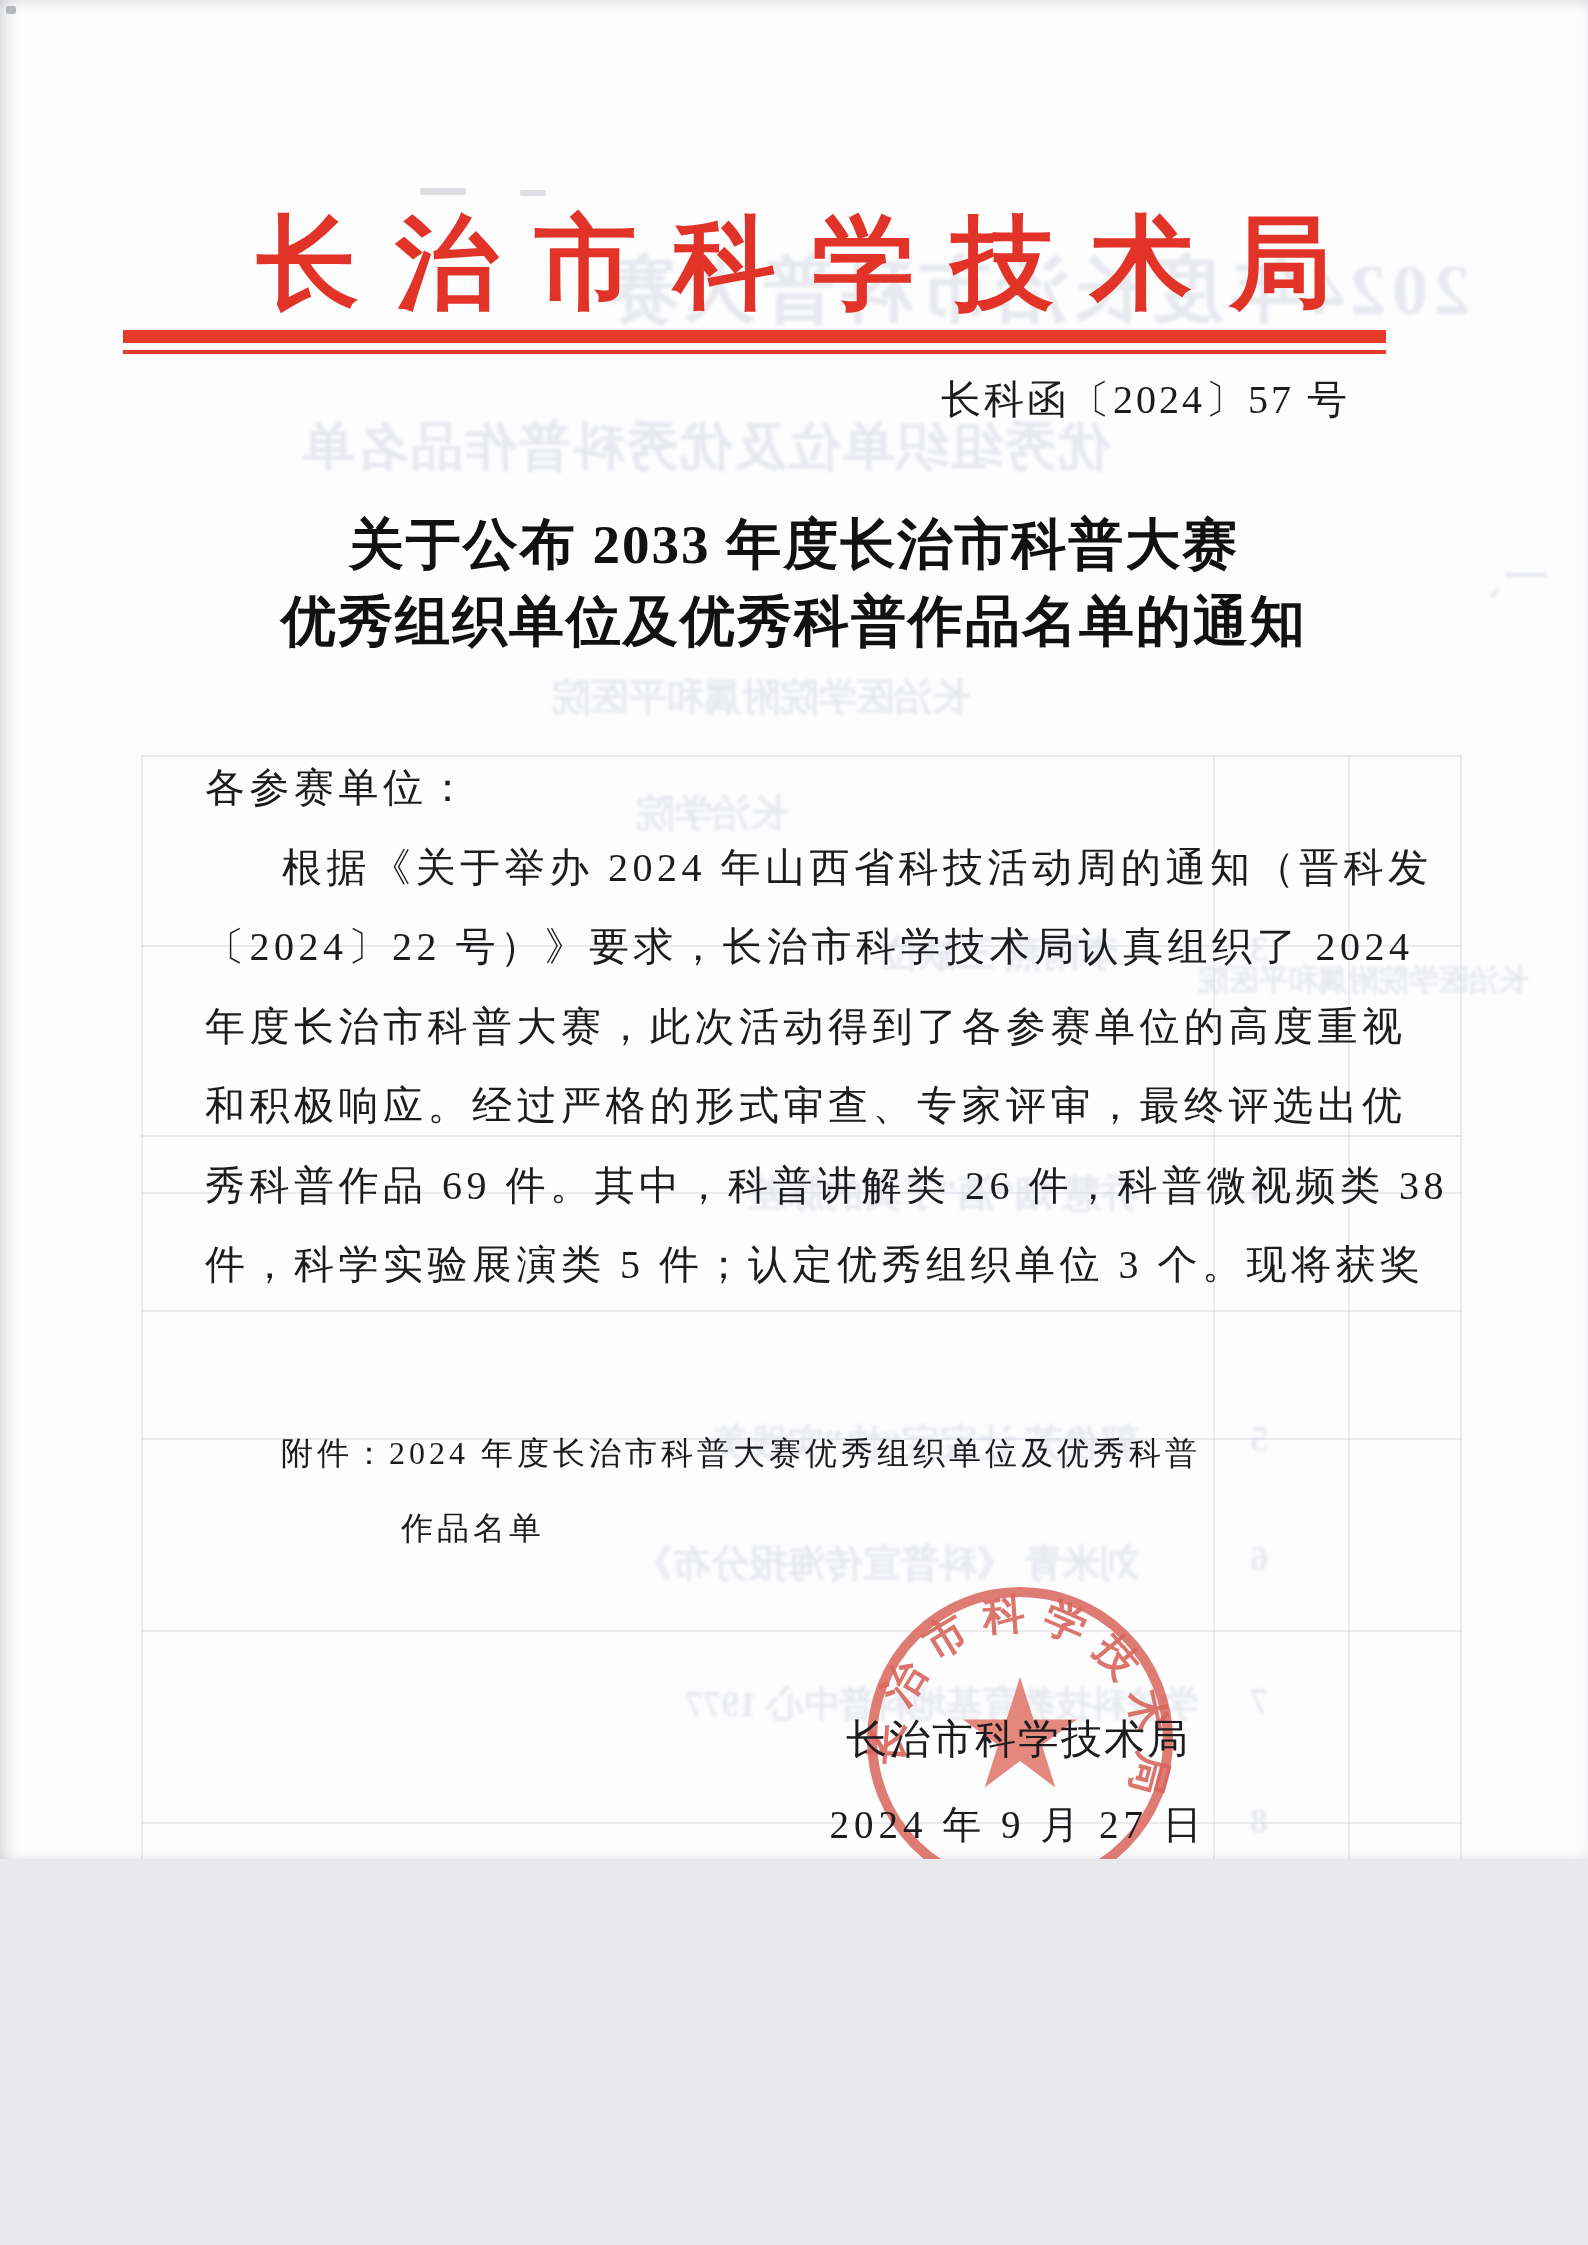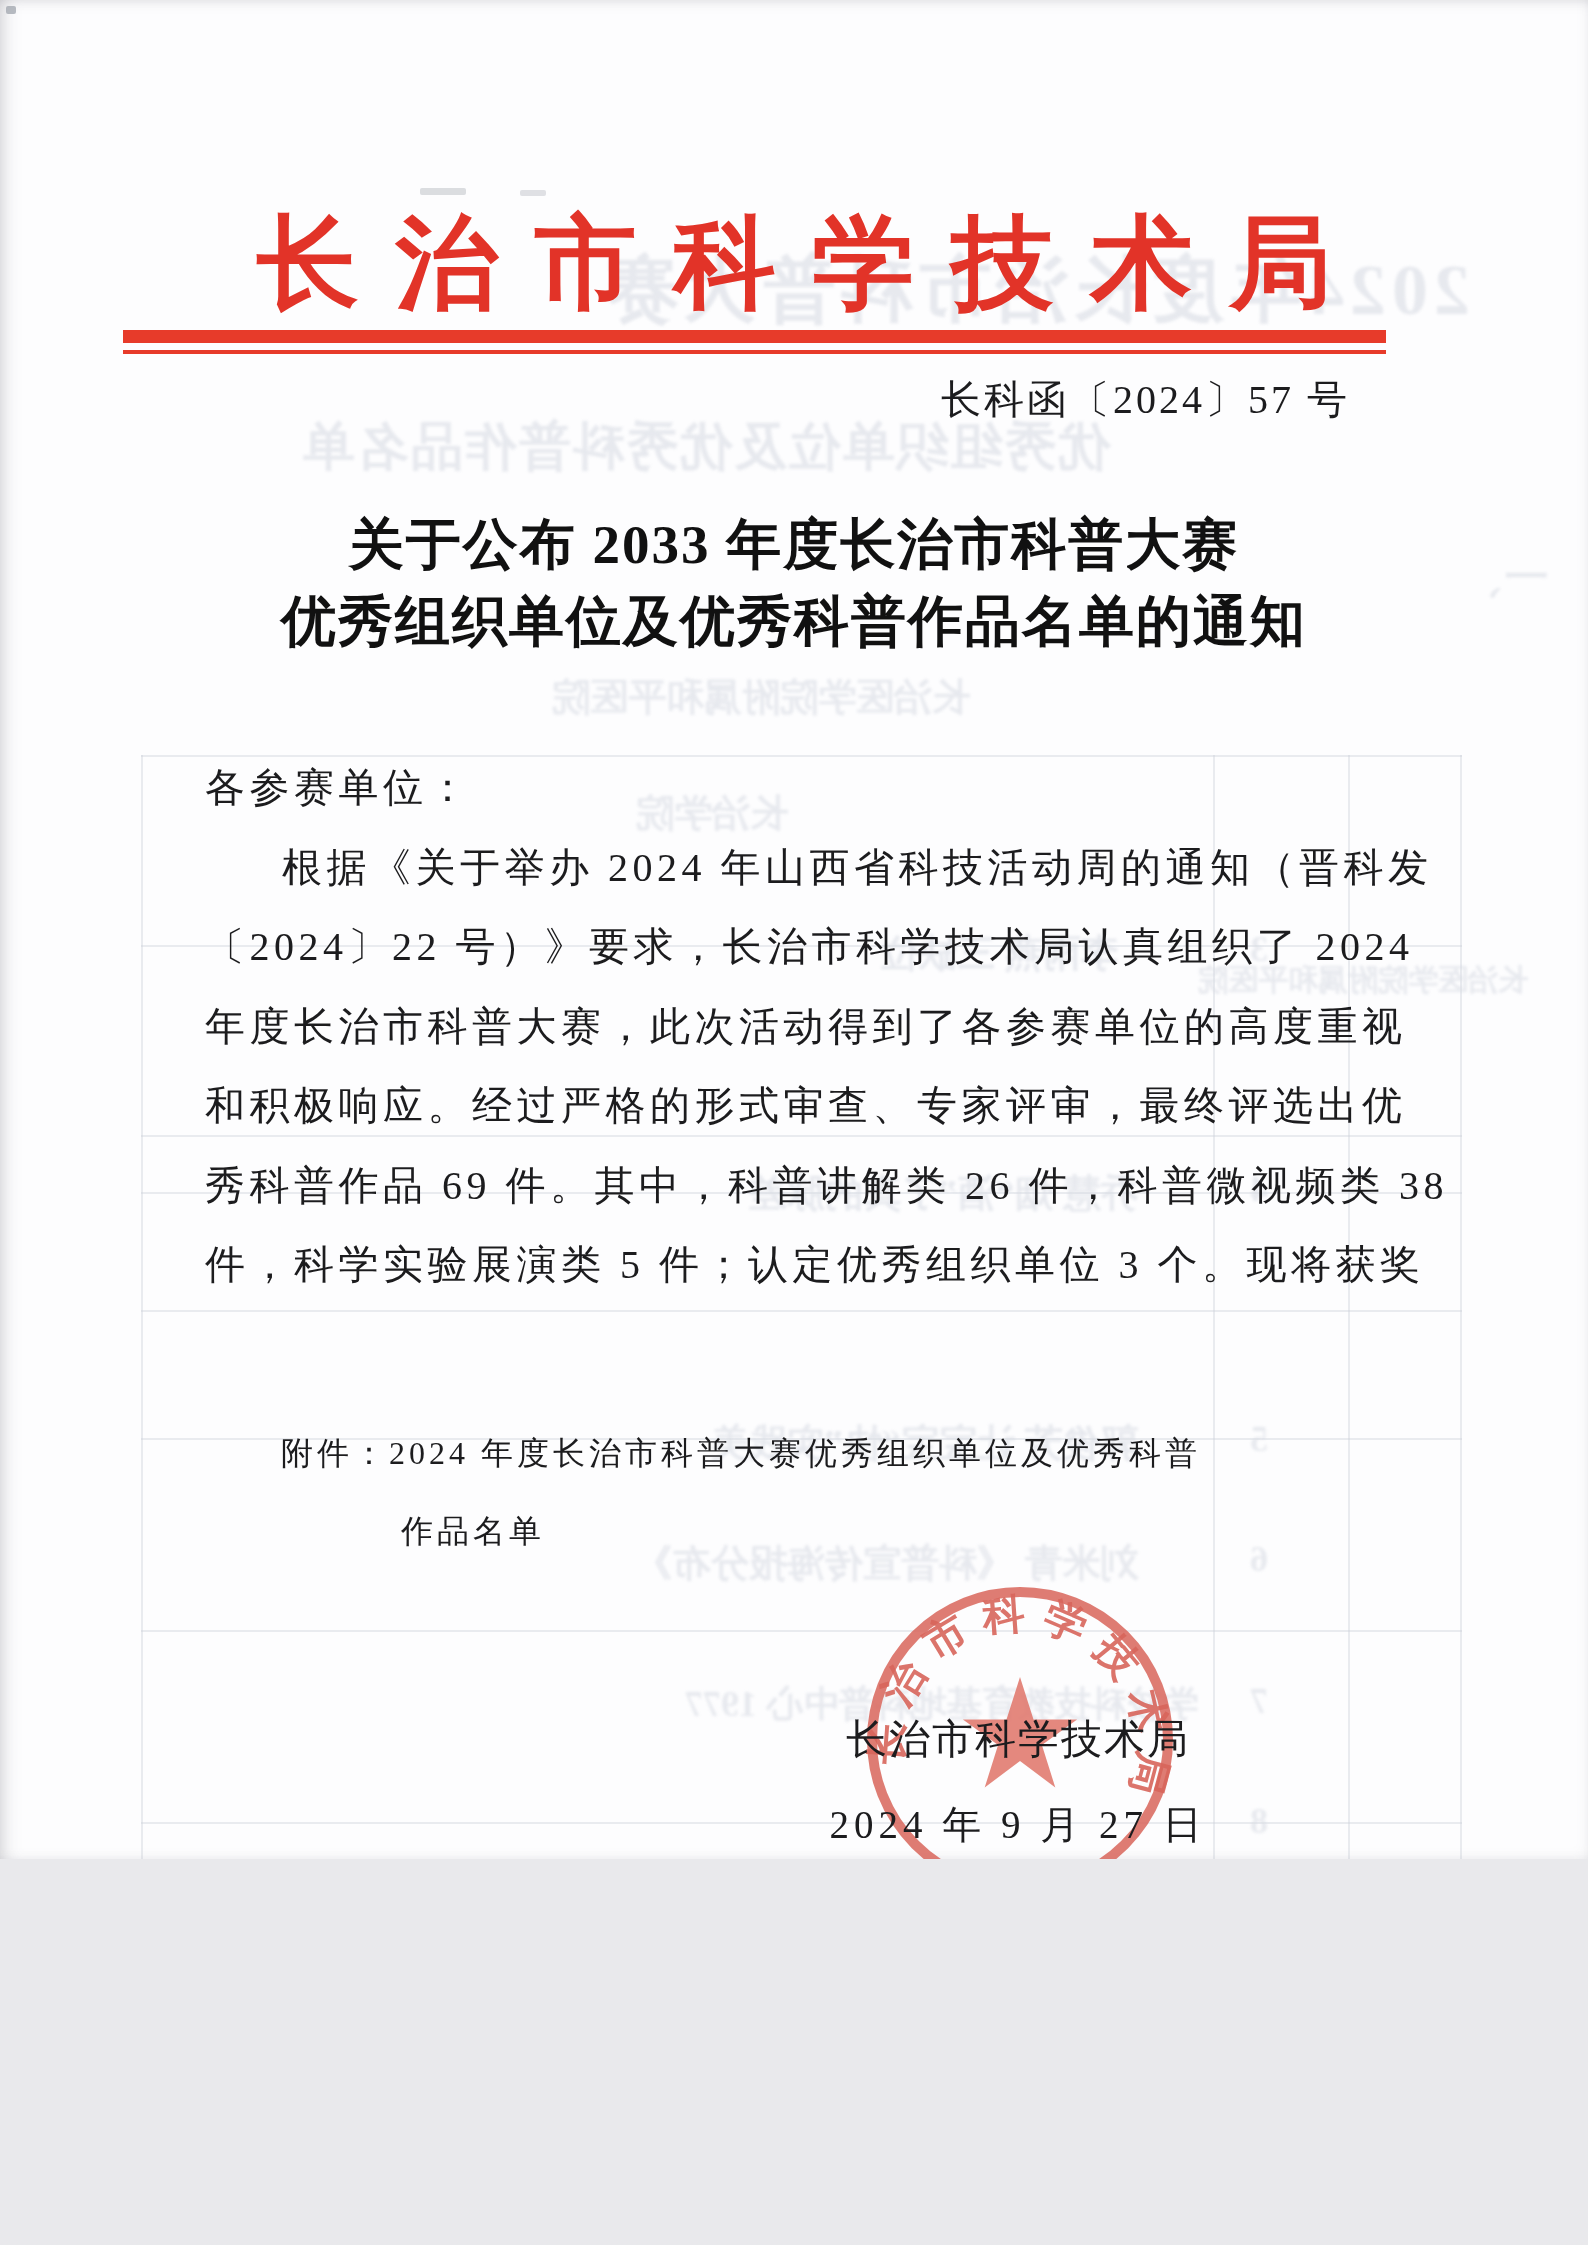--- a/index.html
+++ b/index.html
@@ -56,21 +56,21 @@
     position:absolute;left:205px;top:748px;width:1270px;
     font-size:40px;line-height:79.5px;letter-spacing:4.5px;
     white-space:nowrap;
   }
   .bodytxt .indent{padding-left:77px;}
   .attach{
     position:absolute;left:205px;top:1414px;width:1270px;
     font-size:32px;line-height:78px;letter-spacing:4px;white-space:nowrap;
   }
   .attach .l1{padding-left:76px;}
-  .attach .l2{padding-left:196px;}
+  .attach .l2{padding-left:196px;font-family:Liberation Mono, monospace;}
   .sig{position:absolute;left:768px;top:1712px;width:500px;text-align:center;
        font-size:41px;letter-spacing:2px;white-space:nowrap;z-index:3;}
   .sigdate{position:absolute;left:768px;top:1798px;width:500px;text-align:center;
        font-size:39px;letter-spacing:5px;white-space:nowrap;z-index:3;}
   .seal{position:absolute;left:862px;top:1582px;width:316px;height:316px;z-index:2;}
   .footnote{position:absolute;left:262px;top:1908px;font-size:39px;letter-spacing:4px;z-index:3;}
   .rule-bottom{position:absolute;left:55px;top:2034px;width:1330px;}
   .rule-bottom .thin{height:4px;background:#ea3f2c;opacity:.95;}
   .rule-bottom .thick{height:13px;background:#ea3f2c;margin-top:5px;opacity:.95;}
   .speck{position:absolute;background:#9aa0a8;border-radius:2px;}

